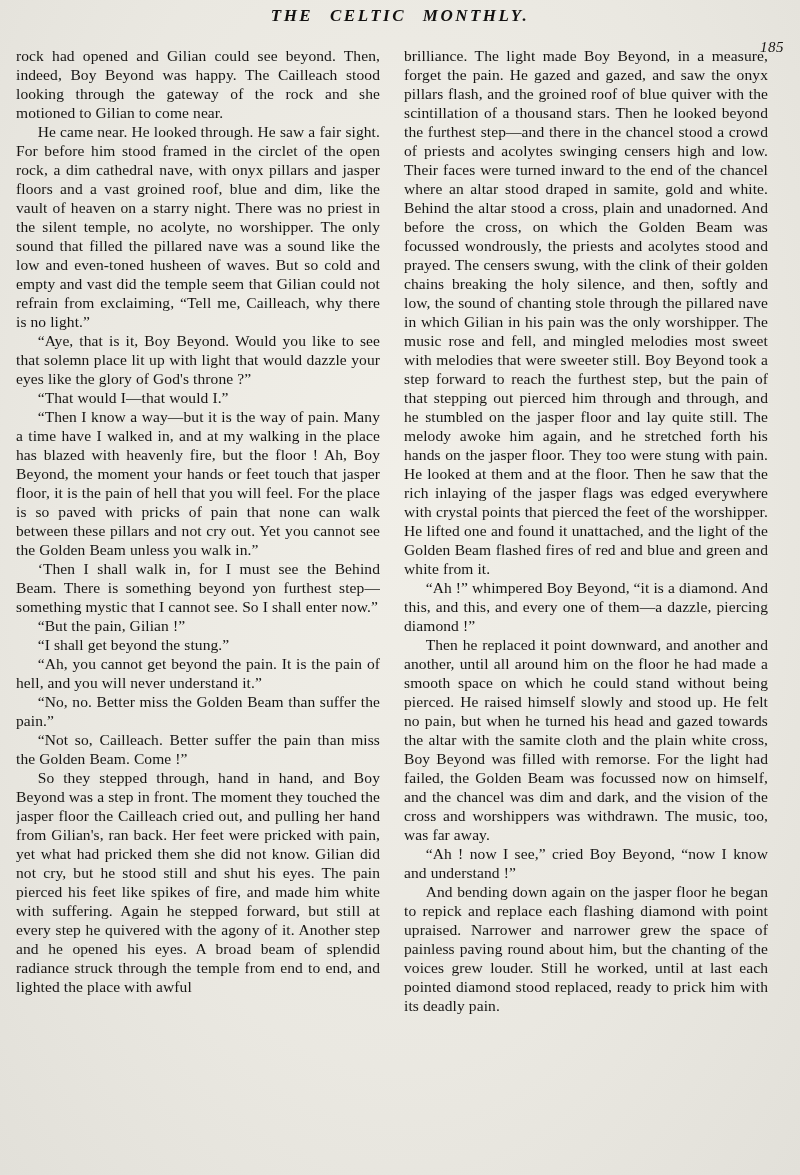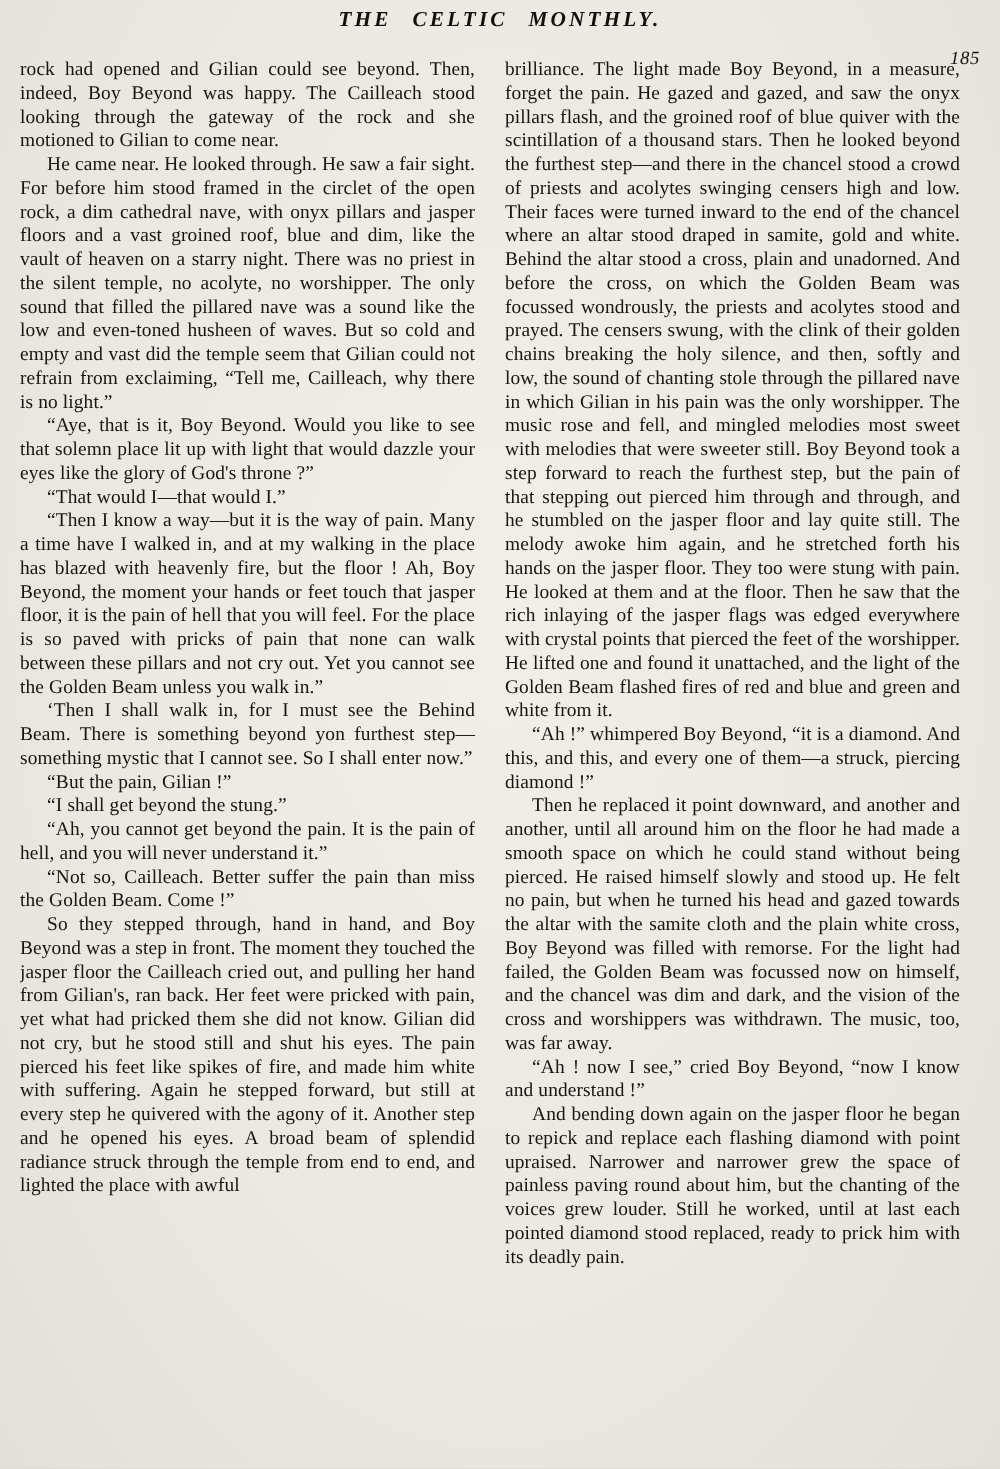--- a/index.html
+++ b/index.html
@@ -77,24 +77,25 @@
     <div class="column">
         <p class="para">rock had opened and Gilian could see beyond. Then, indeed, Boy Beyond was happy. The Cailleach stood looking through the gateway of the rock and she motioned to Gilian to come near.</p>
         <p class="para indent">He came near. He looked through. He saw a fair sight. For before him stood framed in the circlet of the open rock, a dim cathedral nave, with onyx pillars and jasper floors and a vast groined roof, blue and dim, like the vault of heaven on a starry night. There was no priest in the silent temple, no acolyte, no worshipper. The only sound that filled the pillared nave was a sound like the low and even-toned husheen of waves. But so cold and empty and vast did the temple seem that Gilian could not refrain from exclaiming, “Tell me, Cailleach, why there is no light.”</p>
         <p class="para indent">“Aye, that is it, Boy Beyond. Would you like to see that solemn place lit up with light that would dazzle your eyes like the glory of God's throne ?”</p>
         <p class="para indent">“That would I—that would I.”</p>
         <p class="para indent">“Then I know a way—but it is the way of pain. Many a time have I walked in, and at my walking in the place has blazed with heavenly fire, but the floor ! Ah, Boy Beyond, the moment your hands or feet touch that jasper floor, it is the pain of hell that you will feel. For the place is so paved with pricks of pain that none can walk between these pillars and not cry out. Yet you cannot see the Golden Beam unless you walk in.”</p>
         <p class="para indent">‘Then I shall walk in, for I must see the Behind Beam. There is something beyond yon furthest step—something mystic that I cannot see. So I shall enter now.”</p>
         <p class="para indent">“But the pain, Gilian !”</p>
         <p class="para indent">“I shall get beyond the stung.”</p>
         <p class="para indent">“Ah, you cannot get beyond the pain. It is the pain of hell, and you will never understand it.”</p>
+        <p class="para indent">“No, no. Better miss the Golden Beam than suffer the pain.”</p>
         <p class="para indent">“Not so, Cailleach. Better suffer the pain than miss the Golden Beam. Come !”</p>
         <p class="para indent">So they stepped through, hand in hand, and Boy Beyond was a step in front. The moment they touched the jasper floor the Cailleach cried out, and pulling her hand from Gilian's, ran back. Her feet were pricked with pain, yet what had pricked them she did not know. Gilian did not cry, but he stood still and shut his eyes. The pain pierced his feet like spikes of fire, and made him white with suffering. Again he stepped forward, but still at every step he quivered with the agony of it. Another step and he opened his eyes. A broad beam of splendid radiance struck through the temple from end to end, and lighted the place with awful</p>
       </div>
     <div class="column">
         <p class="para">brilliance. The light made Boy Beyond, in a measure, forget the pain. He gazed and gazed, and saw the onyx pillars flash, and the groined roof of blue quiver with the scintillation of a thousand stars. Then he looked beyond the furthest step—and there in the chancel stood a crowd of priests and acolytes swinging censers high and low. Their faces were turned inward to the end of the chancel where an altar stood draped in samite, gold and white. Behind the altar stood a cross, plain and unadorned. And before the cross, on which the Golden Beam was focussed wondrously, the priests and acolytes stood and prayed. The censers swung, with the clink of their golden chains breaking the holy silence, and then, softly and low, the sound of chanting stole through the pillared nave in which Gilian in his pain was the only worshipper. The music rose and fell, and mingled melodies most sweet with melodies that were sweeter still. Boy Beyond took a step forward to reach the furthest step, but the pain of that stepping out pierced him through and through, and he stumbled on the jasper floor and lay quite still. The melody awoke him again, and he stretched forth his hands on the jasper floor. They too were stung with pain. He looked at them and at the floor. Then he saw that the rich inlaying of the jasper flags was edged everywhere with crystal points that pierced the feet of the worshipper. He lifted one and found it unattached, and the light of the Golden Beam flashed fires of red and blue and green and white from it.</p>
-        <p class="para indent">“Ah !” whimpered Boy Beyond, “it is a diamond. And this, and this, and every one of them—a struck, piercing diamond !”</p>
+        <p class="para indent">“Ah !” whimpered Boy Beyond, “it is a diamond. And this, and this, and every one of them—a dazzle, piercing diamond !”</p>
         <p class="para indent">Then he replaced it point downward, and another and another, until all around him on the floor he had made a smooth space on which he could stand without being pierced. He raised himself slowly and stood up. He felt no pain, but when he turned his head and gazed towards the altar with the samite cloth and the plain white cross, Boy Beyond was filled with remorse. For the light had failed, the Golden Beam was focussed now on himself, and the chancel was dim and dark, and the vision of the cross and worshippers was withdrawn. The music, too, was far away.</p>
         <p class="para indent">“Ah ! now I see,” cried Boy Beyond, “now I know and understand !”</p>
         <p class="para indent">And bending down again on the jasper floor he began to repick and replace each flashing diamond with point upraised. Narrower and narrower grew the space of painless paving round about him, but the chanting of the voices grew louder. Still he worked, until at last each pointed diamond stood replaced, ready to prick him with its deadly pain.</p>
       </div>
   </div>
 </div>
 
 </body></html>

